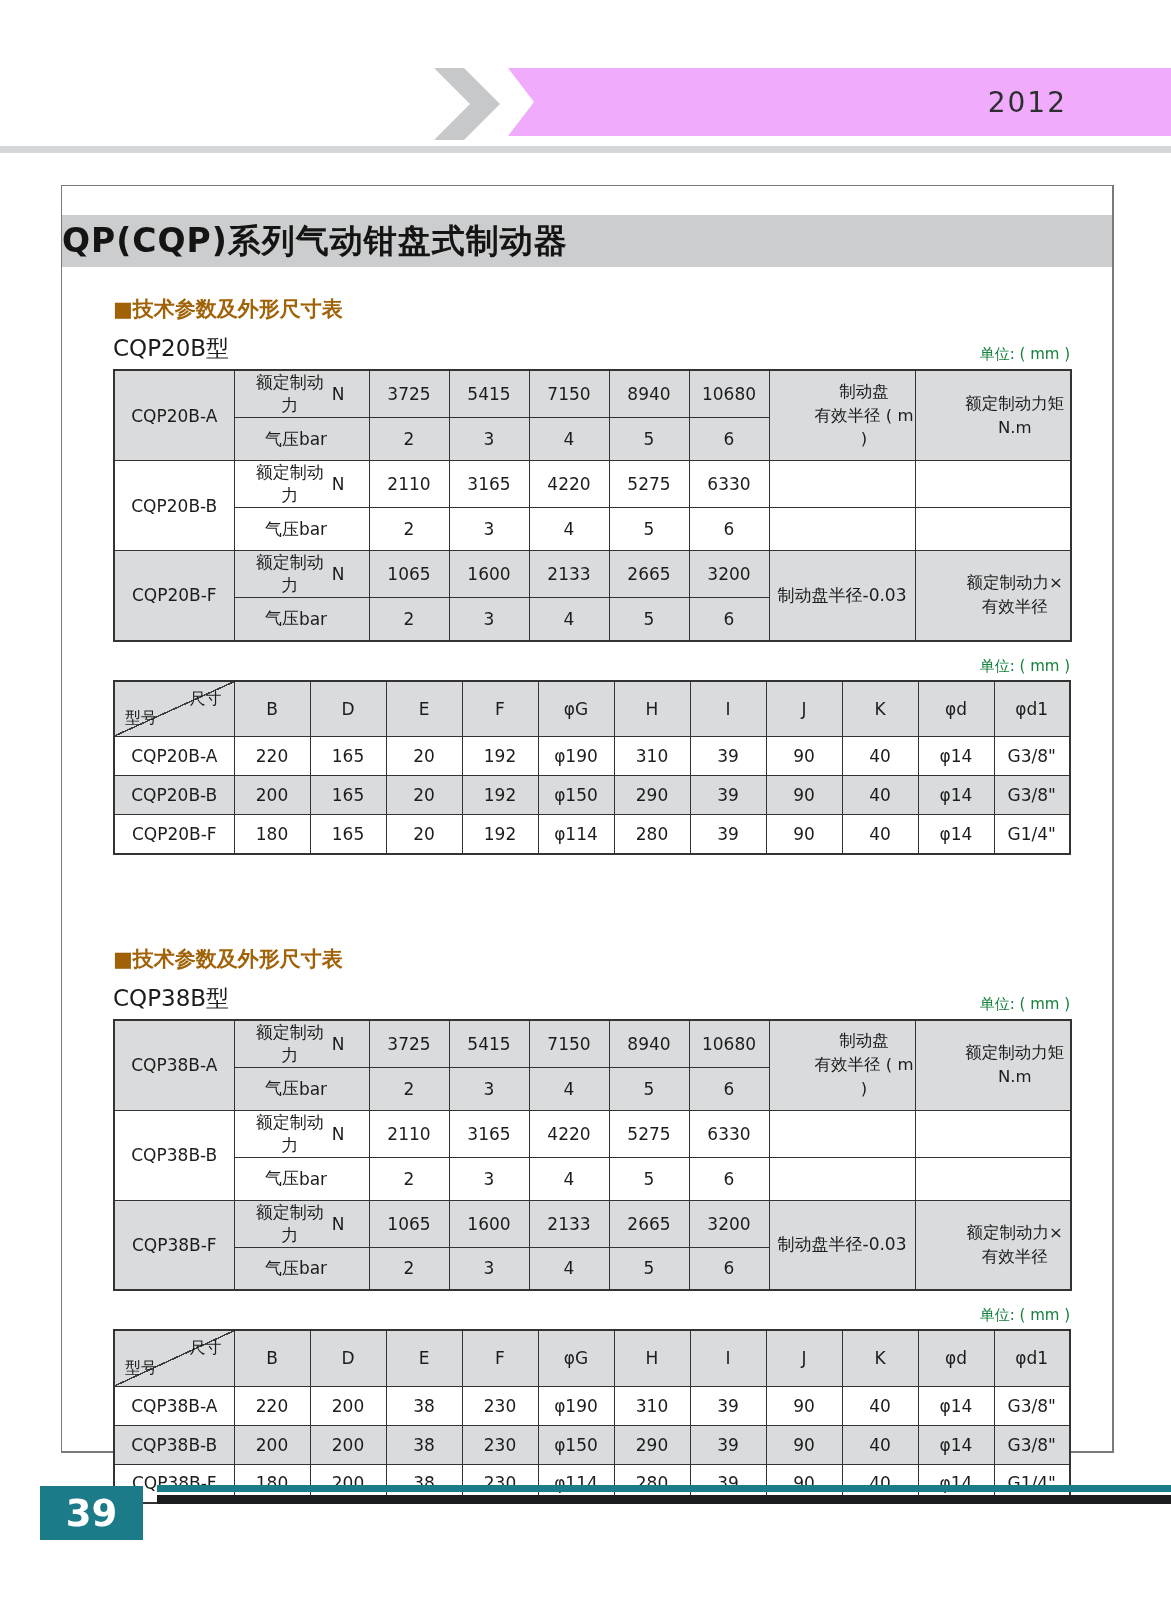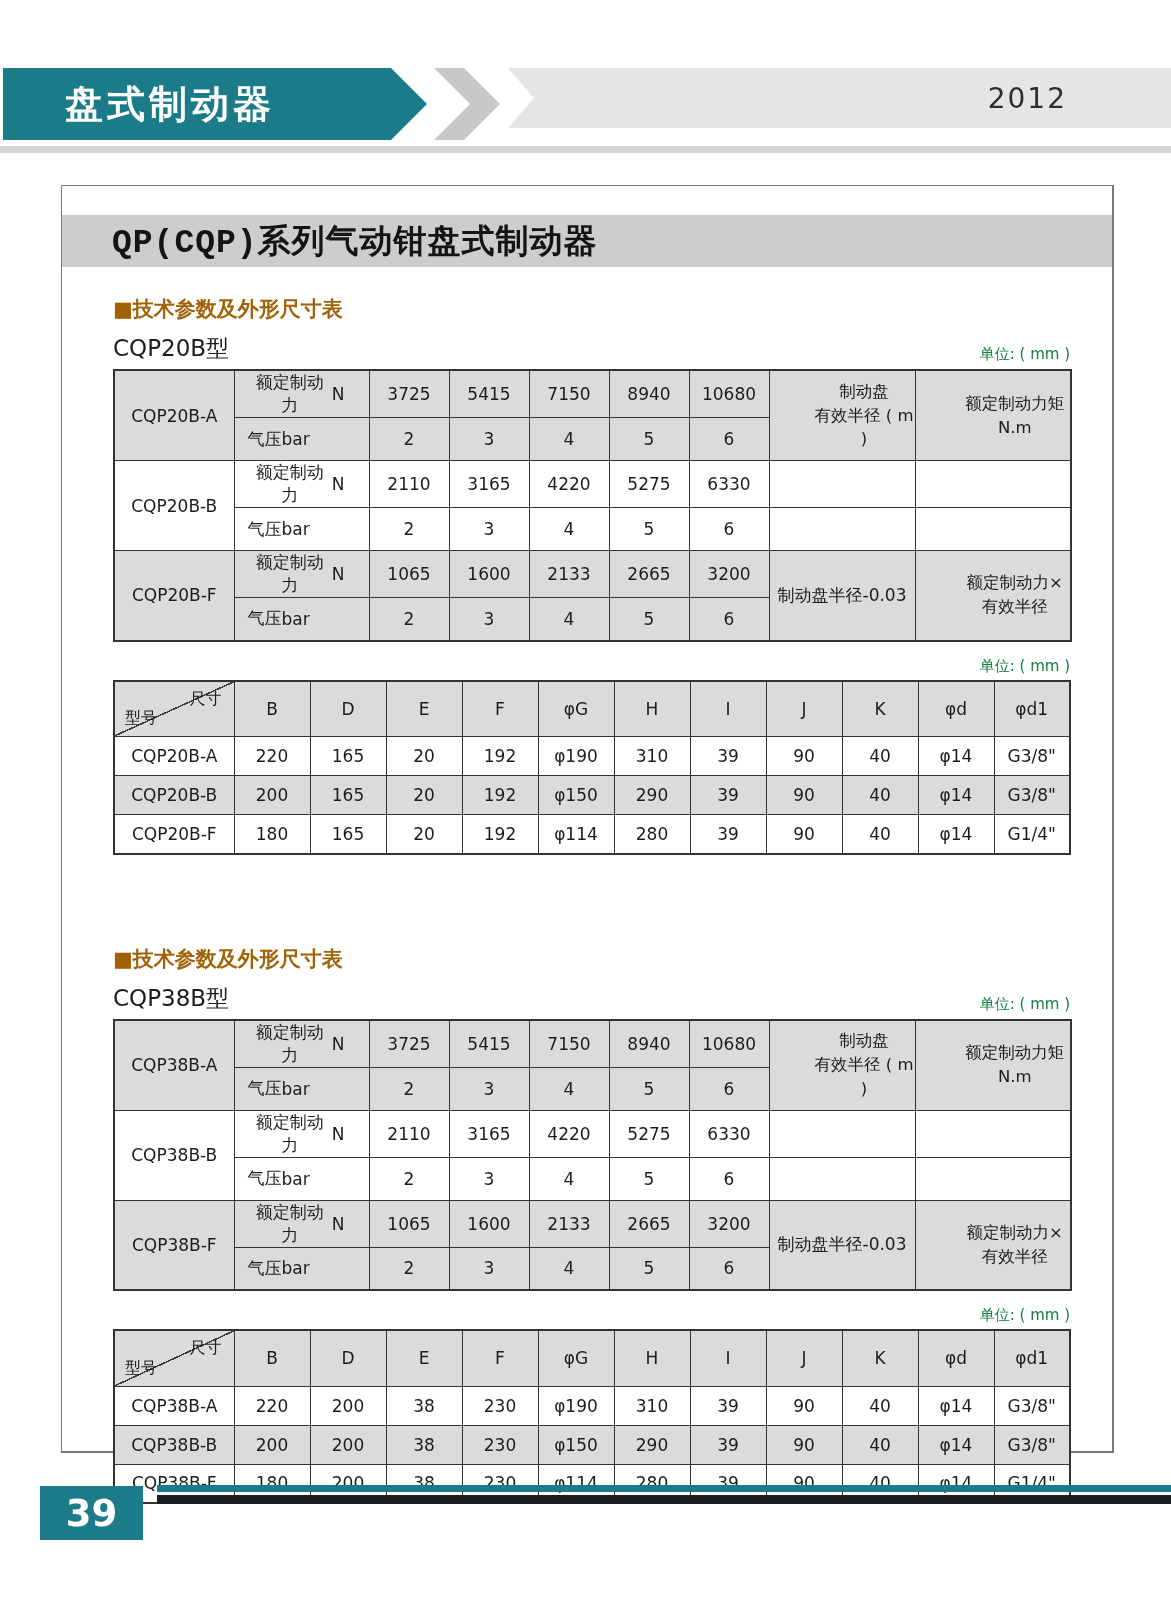--- a/index.html
+++ b/index.html
@@ -26,42 +26,42 @@
   }
   .teal-arrow .banner-title {
     color: #ffffff; font-size: 38px; font-weight: bold; letter-spacing: 4px;
   }
   .chevron {
     position: absolute; left: 434px; top: 0; width: 66px; height: 72px;
     background: #c7c8ca;
     clip-path: polygon(0 0, 30px 0, 100% 50%, 30px 100%, 0 100%, 36px 50%);
   }
   .gray-banner {
-    position: absolute; left: 508px; top: 0; right: 0; height: 60px;
-    background: #e5e5e5;
+    position: absolute; left: 508px; top: 0; right: 0; height: 68px;
+    background: #f0abfc;
     clip-path: polygon(0 0, 100% 0, 100% 100%, 0 100%, 26px 50%);
   }
   .year-label {
     position: absolute; right: 104px; top: 50%; transform: translateY(-50%);
     font-size: 28px; color: #2c2e30; letter-spacing: 2px;
   }
   .under-stripe {
     position: absolute; top: 146px; left: 0; width: 100%; height: 7px;
     background: #d5d6d8;
   }
 
   
   .content-box {
     position: absolute; top: 185px; left: 61px; width: 1053px; height: 1268px;
     border: 1px solid #7a7a7a; border-right-width: 2px; border-bottom-width: 2px;
     background: #ffffff;
   }
   .title-band {
     margin-top: 29px; height: 52px; background: #cccdcf;
-    display: flex; align-items: center; padding-left: 50px; font-family: Liberation Mono, monospace;
+    display: flex; align-items: center; 
   }
   .series-title { font-size: 33px; font-weight: bold; color: #141414; letter-spacing: 1px; }
 
   .spec-section { padding: 0 42px 0 51px; }
   .section-heading { font-size: 21px; font-weight: bold; color: #a16207; }
   .spec-section:nth-of-type(1) .section-heading { margin-top: 28px; }
   .spec-section:nth-of-type(2) .section-heading { margin-top: 90px; }
   .label-row {
     display: flex; justify-content: space-between; align-items: flex-end;
     margin-top: 10px;
@@ -73,21 +73,21 @@
   
   table { border-collapse: collapse; table-layout: fixed; width: 957px; border: 2px solid #333; }
   .force-table { margin-top: 5px; }
   .dim-table { margin-top: 4px; }
   td, th {
     border: 1px solid #333; text-align: center; vertical-align: middle;
     font-size: 17px; font-weight: normal; color: #1c1c1c; padding: 0;
   }
   .force-table td { height: 43px; }
   tr.shade { background: #dadbdd; }
-  .lbl { display: flex; justify-content: flex-start; align-items: center; padding: 0 24px 0 13px; }
+  .lbl { display: flex; justify-content: center; align-items: center; padding: 0 24px 0 13px; }
   .pre { white-space: pre-line; line-height: 1.45; font-size: 16.5px; padding-left: 44px; }
   .dim-table thead tr { background: #dadbdd; height: 56px; padding-left: 48px; }
   .dim-table tbody tr { height: 39px; }
   .corner-cell {
     position: relative;
     background-image: linear-gradient(to bottom right,
       transparent calc(50% - 1px), #3c3c3c calc(50% - 1px),
       #3c3c3c calc(50% + 0.5px), transparent calc(50% + 0.5px));
   }
   .corner-top { position: absolute; top: 7px; right: 12px; font-size: 16px; }
@@ -103,23 +103,20 @@
   .stripe-teal { position: absolute; left: 157px; top: 1485px; right: 0; height: 7px; background: #1c7b89; }
   .stripe-black { position: absolute; left: 157px; top: 1495px; right: 0; height: 9px; background: #1a1e21; }
 </style>
 </head>
 <body>
 
 <div class="page">
 
   <header>
     <div class="banner-row">
-      <div class="teal-arrow">
-        <span class="banner-title">盘式制动器</span>
-      </div>
       <div class="chevron"></div>
       <div class="gray-banner">
         <span class="year-label">2012</span>
       </div>
     </div>
     <div class="under-stripe"></div>
   </header>
 
   <main class="content-box">
     <div class="title-band">

